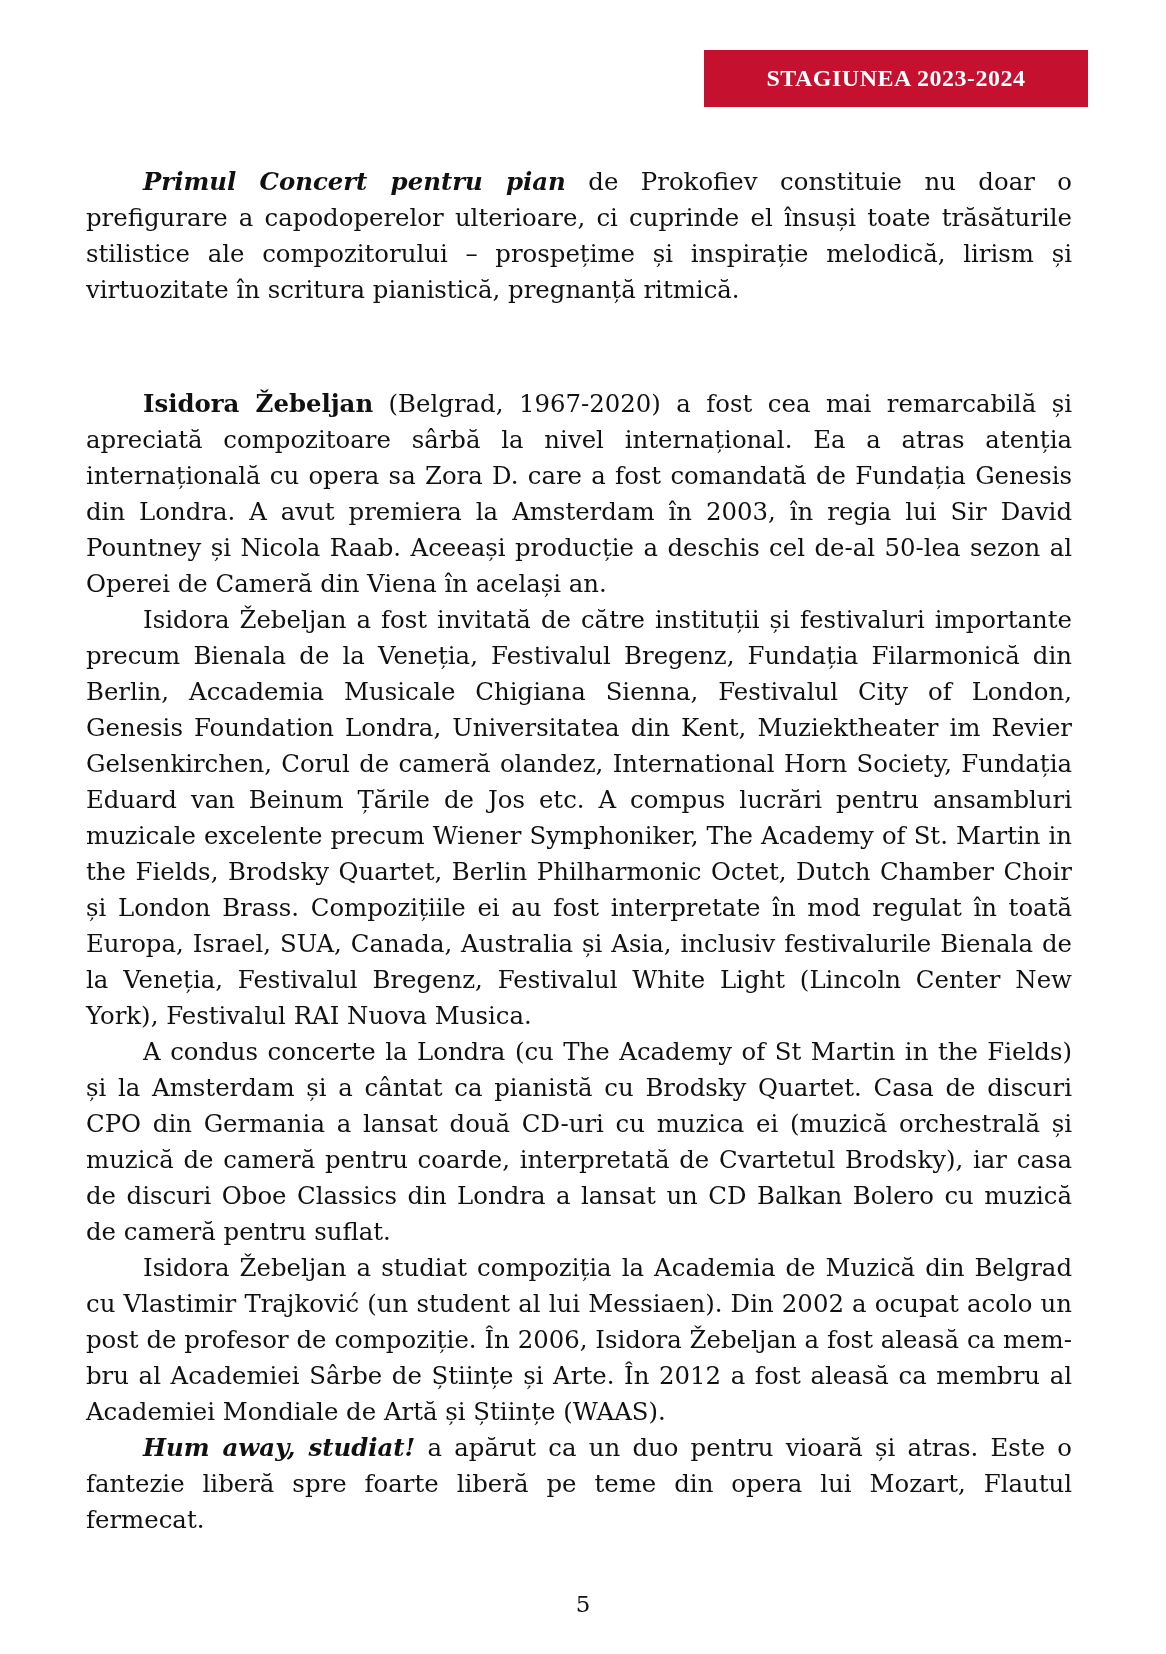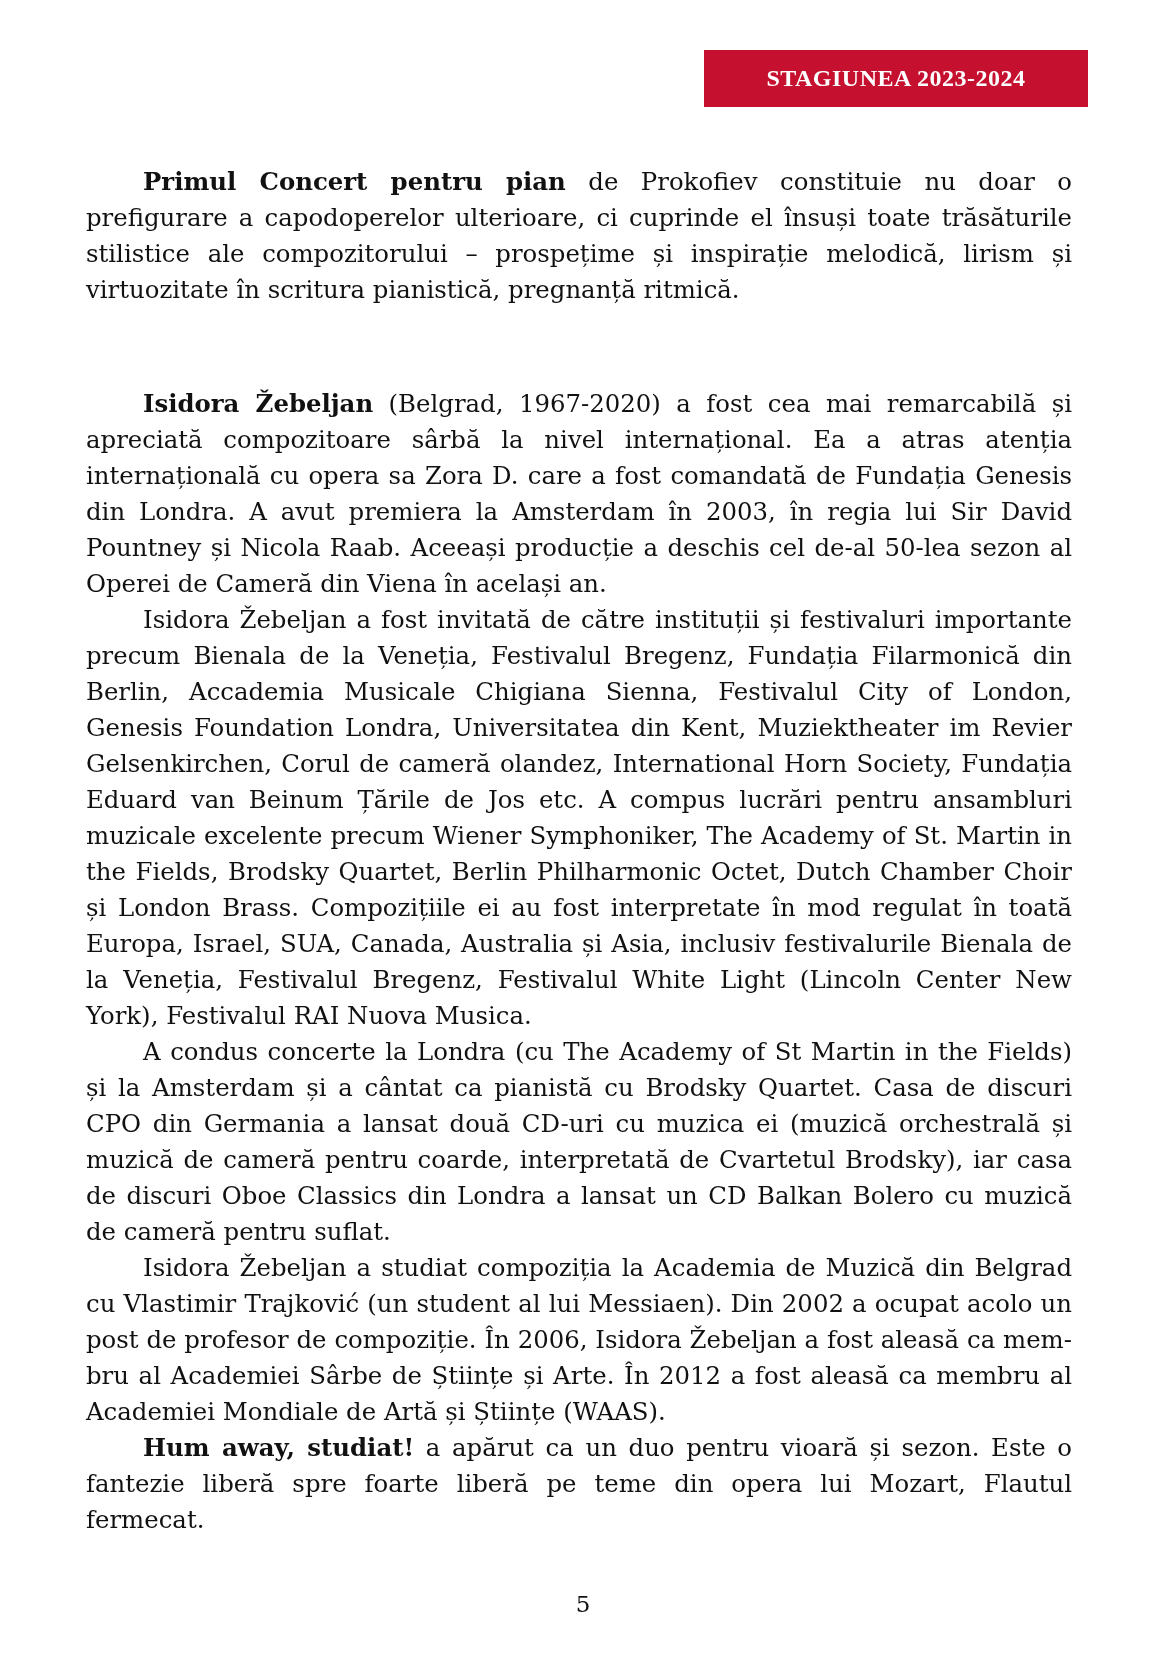--- a/index.html
+++ b/index.html
@@ -17,21 +17,21 @@
       box-sizing: border-box; padding-left: 0;
     }
     .page {
       position: absolute; left: 86px; top: 164px; width: 986px;
       font-size: 24.4px; line-height: 36px;
       text-align: justify; hyphens: manual;
     }
     .p { margin: 0; text-indent: 57px; }
     .gap-large { height: 78px; }
     .it { }
-    .bi { font-weight: bold; }
+    .bi { font-style: italic; font-weight: bold; }
     .b { font-weight: bold; }
     .page-number {
       position: absolute; left: 0; width: 1166px; top: 1589px;
       text-align: center; font-size: 23px; line-height: 30px;
     }
   </style>
 </head>
 <body>
 
 <div class="header-badge">
@@ -46,18 +46,18 @@
   <div class="gap-large"></div>
 
   <p class="p"><span class="b">Isidora Žebeljan</span><span> (Belgrad, 1967-2020) a fost cea mai remarcabilă și apreciată compozitoare sârbă la nivel internațional. Ea a atras atenția internați­onală cu opera sa </span><span class="it">Zora D.</span><span> care a fost comandată de Fundația </span><span class="it">Genesis</span><span> din Londra. A avut premiera la Amsterdam în 2003, în regia lui </span><span class="it">Sir</span><span> David Pountney și Nicola Raab. Aceeași producție a deschis cel de-al 50-lea sezon al Operei de Cameră din Viena în același an.</span></p>
 
   <p class="p"><span>Isidora Žebeljan a fost invitată de către instituții și festivaluri importante precum Bienala de la Veneția, Festivalul </span><span class="it">Bregenz</span><span>, Fundația Filarmonică din Berlin, </span><span class="it">Accademia Musicale Chigiana Sienna</span><span>, Festivalul </span><span class="it">City of London</span><span>, </span><span class="it">Genesis Foundation</span><span> Londra, Universitatea din Kent, </span><span class="it">Muziektheater im Revier Gelsenkirchen</span><span>, Corul de cameră olandez, </span><span class="it">International Horn Society</span><span>, Fundația </span><span class="it">Eduard van Beinum</span><span> Țările de Jos </span><span class="it">etc.</span><span> A compus lucrări pentru ansambluri muzicale excelente precum </span><span class="it">Wiener Symphoniker</span><span>, </span><span class="it">The Academy of St. Martin in the Fields, Brodsky Quartet, Berlin Philharmonic Octet, Dutch Chamber Choir</span><span> și </span><span class="it">London Brass.</span><span> Compozițiile ei au fost interpretate în mod regulat în toată Europa, Israel, SUA, Canada, Australia și Asia, inclusiv festivalurile </span><span class="it">Bienala</span><span> de la Veneția, Festi­valul </span><span class="it">Bregenz</span><span>, Festivalul </span><span class="it">White Light</span><span> (</span><span class="it">Lincoln Center New York</span><span>), Festivalul </span><span class="it">RAI Nuova Musica</span><span>.</span></p>
 
   <p class="p"><span>A condus concerte la Londra (cu </span><span class="it">The Academy of St Martin in the Fields</span><span>) și la Amsterdam și a cântat ca pianistă cu </span><span class="it">Brodsky Quartet</span><span>. Casa de discuri CPO din Germania a lansat două CD-uri cu muzica ei (muzică orchestrală și muzică de cameră pentru coarde, interpretată de Cvartetul </span><span class="it">Brodsky</span><span>), iar casa de discuri </span><span class="it">Oboe Classics</span><span> din Londra a lansat un CD </span><span class="it">Balkan Bolero</span><span> cu muzică de cameră pentru suflat.</span></p>
 
   <p class="p"><span>Isidora Žebeljan a studiat compoziția la Academia de Muzică din Belgrad cu Vlastimir Trajković (un student al lui Messiaen). Din 2002 a ocupat acolo un post de profesor de compoziție. În 2006, Isidora Žebeljan a fost aleasă ca mem­bru al </span><span class="it">Academiei Sârbe de Științe și Arte</span><span>. În 2012 a fost aleasă ca membru al Academiei Mondiale de Artă și Științe (WAAS).</span></p>
 
-  <p class="p"><span class="bi">Hum away, studiat!</span><span> a apărut ca un duo pentru vioară și sezon. Este o fante­zie liberă spre foarte liberă pe teme din opera lui Mozart, </span><span class="it">Flautul fermecat</span><span>.</span></p>
+  <p class="p"><span class="bi">Hum away, studiat!</span><span> a apărut ca un duo pentru vioară și atras. Este o fante­zie liberă spre foarte liberă pe teme din opera lui Mozart, </span><span class="it">Flautul fermecat</span><span>.</span></p>
 </div>
 
 <div class="page-number">
   <span>5</span>
 </div>
 
 </body></html>

